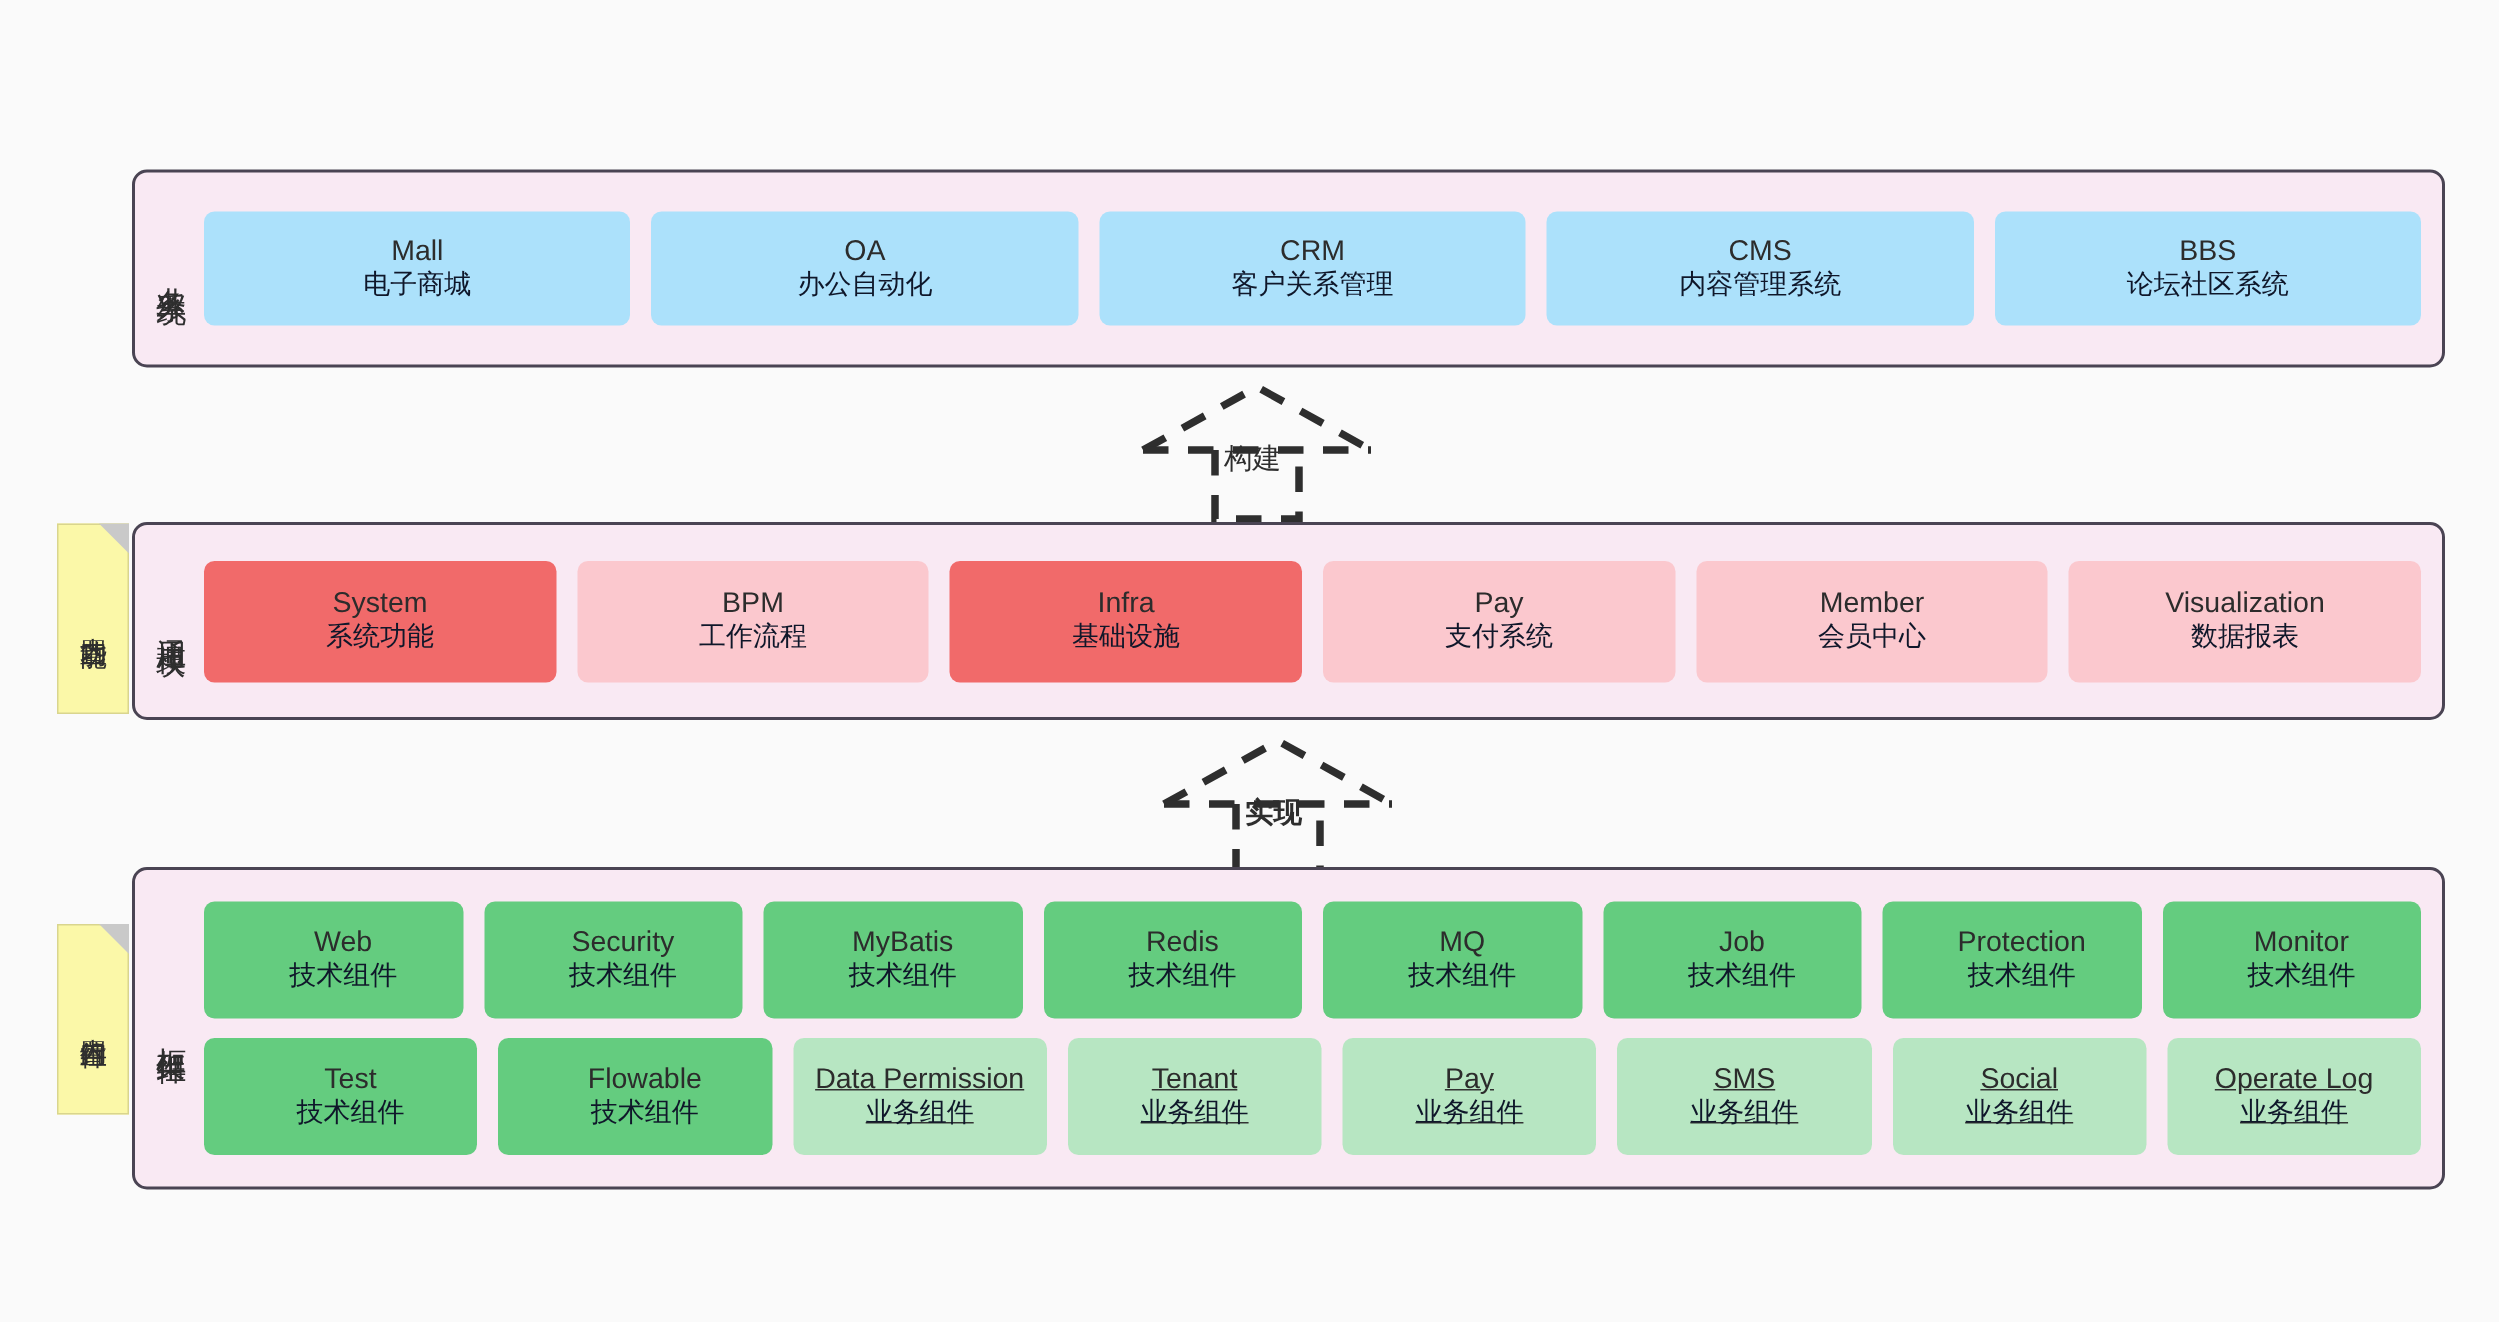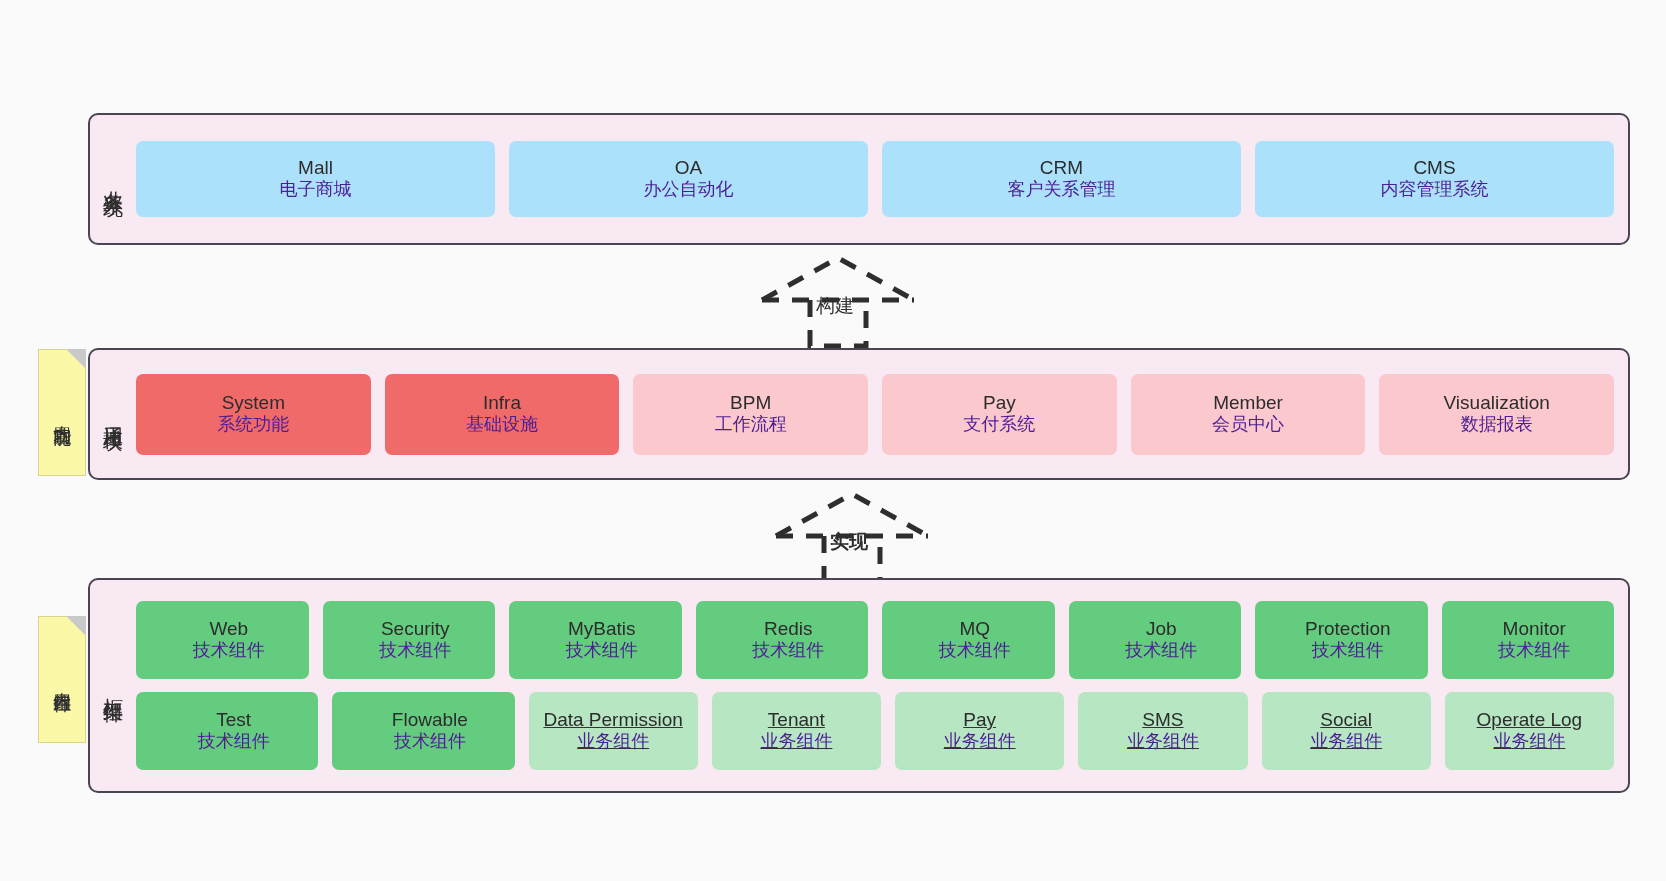--- a/index.html
+++ b/index.html
@@ -76,21 +76,21 @@
     padding: 4px 6px;
   }
   .cell .en {
     font-size: 19px;
     line-height: 1.18;
     color: #2c2c2c;
   }
   .cell .cn {
     font-size: 18px;
     line-height: 1.22;
-    color: #4c1d95;
+    color: #0f172a;
   }
 
   
   .c-blue      { background: #ace1fb; }
   .c-red       { background: #f16a6a; }
   .c-pink      { background: #fbc8ce; }
   .c-green     { background: #64cc7f; padding-left: 19px; }
   .c-lightgreen{ background: #b7e6c2; text-decoration: underline; }
 
   
@@ -171,20 +171,24 @@
           <div class="cn">办公自动化</div>
         </div>
         <div class="cell c-blue">
           <div class="en">CRM</div>
           <div class="cn">客户关系管理</div>
         </div>
         <div class="cell c-blue">
           <div class="en">CMS</div>
           <div class="cn">内容管理系统</div>
         </div>
+        <div class="cell c-blue">
+          <div class="en">BBS</div>
+          <div class="cn">论坛社区系统</div>
+        </div>
       </div>
     </div>
   </div>
 
   <div class="arrow-wrap" id="arrow-build">
     <svg width="180" height="96" viewBox="0 0 180 96" xmlns="http://www.w3.org/2000/svg">
       <path d="M14 48 L90 6 L166 48" fill="none" stroke="#2e2e2e" stroke-width="5" stroke-dasharray="17 13" stroke-linecap="butt"></path>
       <path d="M14 48 L166 48" fill="none" stroke="#2e2e2e" stroke-width="5" stroke-dasharray="17 13"></path>
       <path d="M62 48 L62 94 L118 94 L118 48" fill="none" stroke="#2e2e2e" stroke-width="5" stroke-dasharray="17 13"></path>
     </svg>
@@ -197,27 +201,27 @@
   </div>
 
   <div class="layer" id="layer-modules">
     <div class="layer-title">通用模块</div>
     <div class="layer-body">
       <div class="row">
         <div class="cell c-red">
           <div class="en">System</div>
           <div class="cn">系统功能</div>
         </div>
+        <div class="cell c-pink">
+          <div class="en">BPM</div>
+          <div class="cn">工作流程</div>
+        </div>
         <div class="cell c-red">
           <div class="en">Infra</div>
           <div class="cn">基础设施</div>
-        </div>
-        <div class="cell c-pink">
-          <div class="en">BPM</div>
-          <div class="cn">工作流程</div>
         </div>
         <div class="cell c-pink">
           <div class="en">Pay</div>
           <div class="cn">支付系统</div>
         </div>
         <div class="cell c-pink">
           <div class="en">Member</div>
           <div class="cn">会员中心</div>
         </div>
         <div class="cell c-pink">

